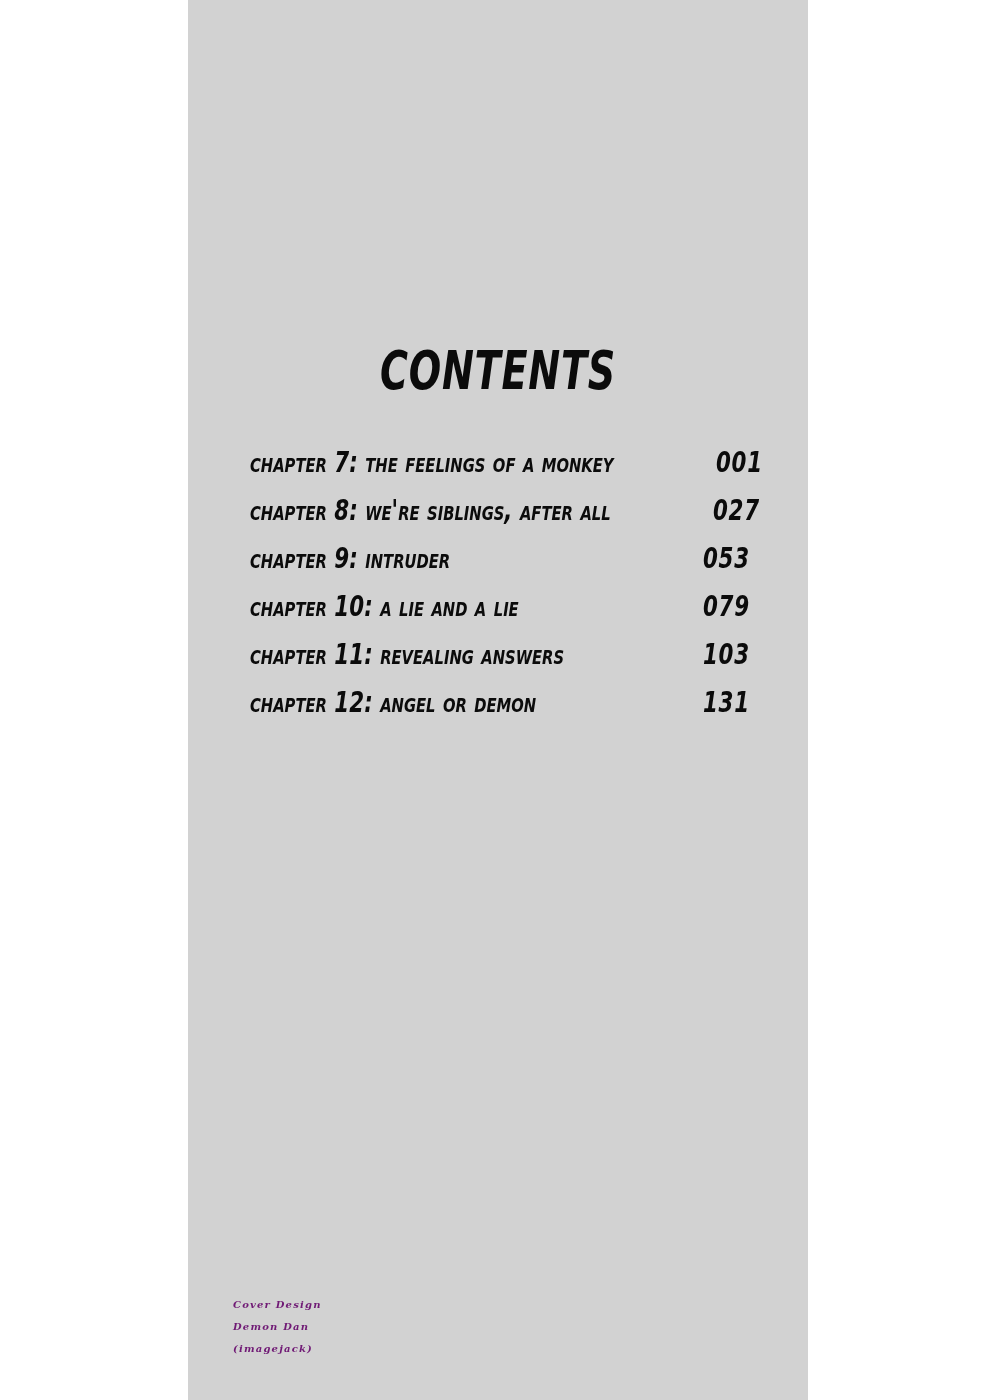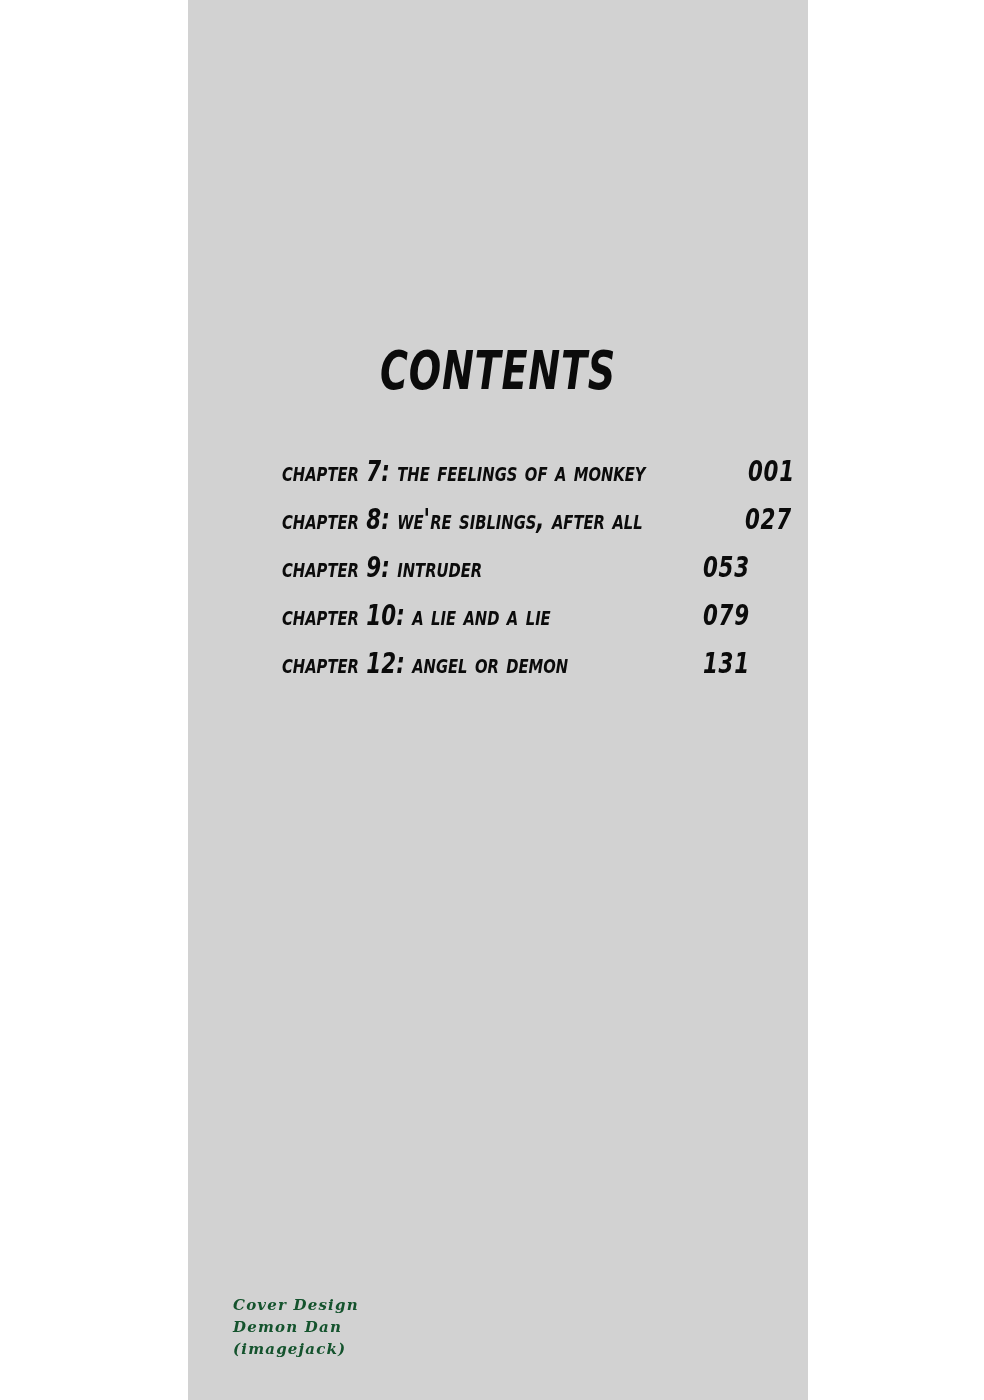--- a/index.html
+++ b/index.html
@@ -47,24 +47,23 @@
     text-transform: lowercase;
   }
   .toc {
     position: absolute;
     left: 62px;
     top: 438px;
     width: 500px;
   }
   .toc-row {
     display: flex;
-    align-items: flex-end;
+    align-items: center;
     justify-content: space-between;
     height: 48px;
-    margin-left: 32px;
   }
   .toc-label, .toc-page {
     font-family: "DejaVu Sans Condensed", "Liberation Sans Narrow", "Liberation Sans", sans-serif;
     font-weight: 700;
     font-size: 29px;
     line-height: 30px;
     color: #0b0b0b;
     font-variant: small-caps;
     text-transform: lowercase;
     transform: scaleX(0.82);
@@ -75,24 +74,24 @@
     transform-origin: right center;
     letter-spacing: 1px;
     text-align: right;
     min-width: 70px;
   }
   .credits {
     position: absolute;
     left: 45px;
     bottom: 40px;
     font-family: "DejaVu Serif", "Liberation Serif", serif;
-    font-size: 15px;
+    font-size: 10px;
     line-height: 22px;
     letter-spacing: 1.2px;
-    color: #14532d;
+    color: #701a75;
     font-weight: 700;
   }
   .credits div { white-space: nowrap; }
 </style>
 </head>
 <body>
 
 <div class="page">
   <div class="paper">
 
@@ -113,20 +112,24 @@
       <div class="toc-row">
         <span class="toc-label">Chapter 9: Intruder</span>
         <span class="toc-page">053</span>
       </div>
 
       <div class="toc-row">
         <span class="toc-label">Chapter 10: A Lie and a Lie</span>
         <span class="toc-page">079</span>
       </div>
 
+      <div class="toc-row">
+        <span class="toc-label">Chapter 11: Revealing Answers</span>
+        <span class="toc-page">103</span>
+      </div>
 
       <div class="toc-row">
         <span class="toc-label">Chapter 12: Angel or Demon</span>
         <span class="toc-page">131</span>
       </div>
 
 
 
     </div>
 

